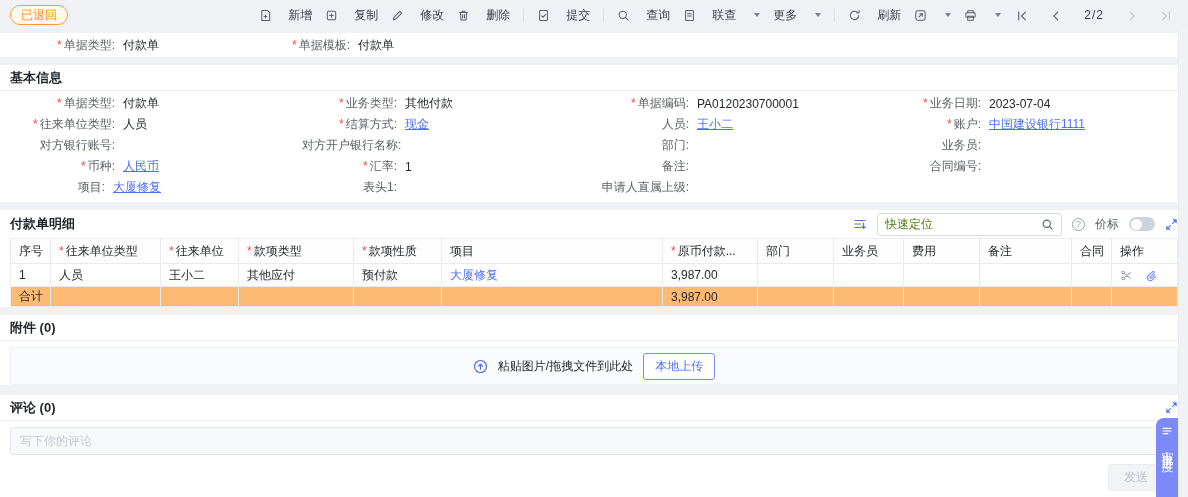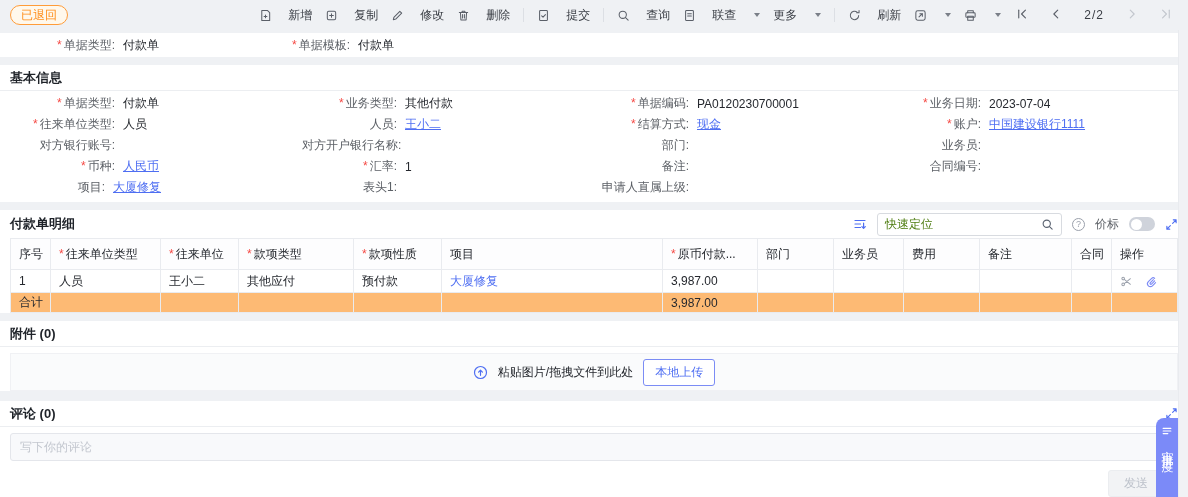--- a/index.html
+++ b/index.html
@@ -14,21 +14,21 @@
 
   
   .topbar { height:30px; display:flex; align-items:center; justify-content:space-between; padding:0 16px 0 10px; }
   .badge { display:inline-block; border:1px solid #ff9c39; color:#ff8d1a; background:#fff8ec;
            border-radius:11px; padding:2px 10px; font-size:12px; line-height:14px; }
   .toolbar { display:flex; align-items:center; gap:13px; color:#3a3e45; }
   .tb-item { display:flex; align-items:center; gap:16px; cursor:pointer; white-space:nowrap; }
   .tb-sep { width:1px; height:14px; background:#dcdfe4; }
   .caret { width:0; height:0; border-left:3.5px solid transparent; border-right:3.5px solid transparent;
            border-top:4px solid #7a7f88; margin-left:2px; }
-  .pager { display:flex; align-items:flex-start; gap:22px; margin-left:2px; }
+  .pager { display:flex; align-items:flex-end; gap:22px; margin-left:2px; }
   .pg-num { color:#3a3e45; letter-spacing:1px; }
 
   
   .card { background:#fff; margin-bottom:8px; }
   .sec-header { height:26px; display:flex; align-items:center; padding:0 10px;
                 border-bottom:1px solid #eceef1; }
   .sec-title { font-weight:bold; font-size:13px; color:#1f2329; }
 
   
   .strip { margin-top:3px; height:24px; display:flex; align-items:center; padding:0 10px; }
@@ -49,21 +49,21 @@
   .search-box { width:185px; height:23px; border:1px solid #d8dbe0; border-radius:3px;
                 display:flex; align-items:center; padding:0 7px; gap:6px; background:#fff; }
   .search-box .ph { flex:1; color:#4d7c0f; }
   .help-circle { width:13px; height:13px; border:1px solid #9aa0ab; border-radius:50%; color:#9aa0ab;
                  font-size:9px; line-height:11px; text-align:center; }
   .lbl { color:#5c6066; }
   .switch { width:26px; height:14px; border-radius:7px; background:#cfd3db; position:relative; cursor:pointer; }
   .switch::after { content:''; position:absolute; width:11px; height:11px; border-radius:50%;
                    background:#fff; top:1.5px; left:2px; }
   .dtable { width:calc(100% - 20px); margin:0 10px 6px; border-collapse:collapse; table-layout:fixed; }
-  .dtable th, .dtable td { border:1px solid #e9ebef; height:31px; padding:0 8px;
+  .dtable th, .dtable td { border:1px solid #e9ebef; height:25px; padding:0 8px;
                            text-align:left; font-weight:normal; white-space:nowrap; overflow:hidden; }
   .dtable th { background:#fdfdfe; color:#25282e; }
   .dtable td { height:23px; }
   .c-center { text-align:center; }
   .amount { text-align:right; }
   .bold { font-weight:bold; }
   .total td { background:#fdba74; height:20px; }
   .ops { text-align:center; }
   .ops-wrap { display:inline-flex; gap:12px; vertical-align:middle; }
 
@@ -227,26 +227,26 @@
     <div class="field">
         <span class="f-label w2"><i class="star">*</i><span>业务日期:</span></span>
         <span class="f-value">2023-07-04</span>
       </div>
 
     <div class="field">
         <span class="f-label"><i class="star">*</i><span>往来单位类型:</span></span>
         <span class="f-value">人员</span>
       </div>
     <div class="field">
+        <span class="f-label w2"><i class="star">*</i><span>结算方式:</span></span>
+        <span class="f-value lnk">现金</span>
+      </div>
+    <div class="field">
         <span class="f-label w2"><span>人员:</span></span>
         <span class="f-value lnk">王小二</span>
-      </div>
-    <div class="field">
-        <span class="f-label w2"><i class="star">*</i><span>结算方式:</span></span>
-        <span class="f-value lnk">现金</span>
       </div>
     <div class="field">
         <span class="f-label w2"><i class="star">*</i><span>账户:</span></span>
         <span class="f-value lnk">中国建设银行1111</span>
       </div>
 
     <div class="field">
         <span class="f-label"><span>对方银行账号:</span></span>
         <span class="f-value"></span>
       </div>

